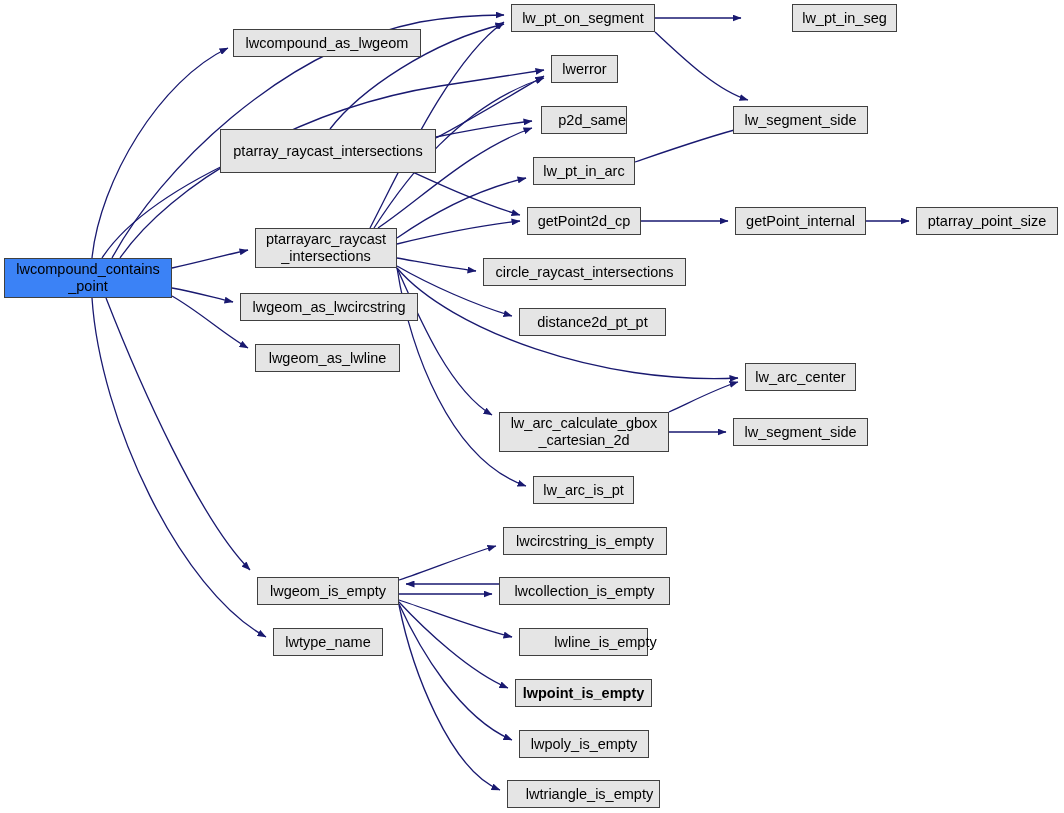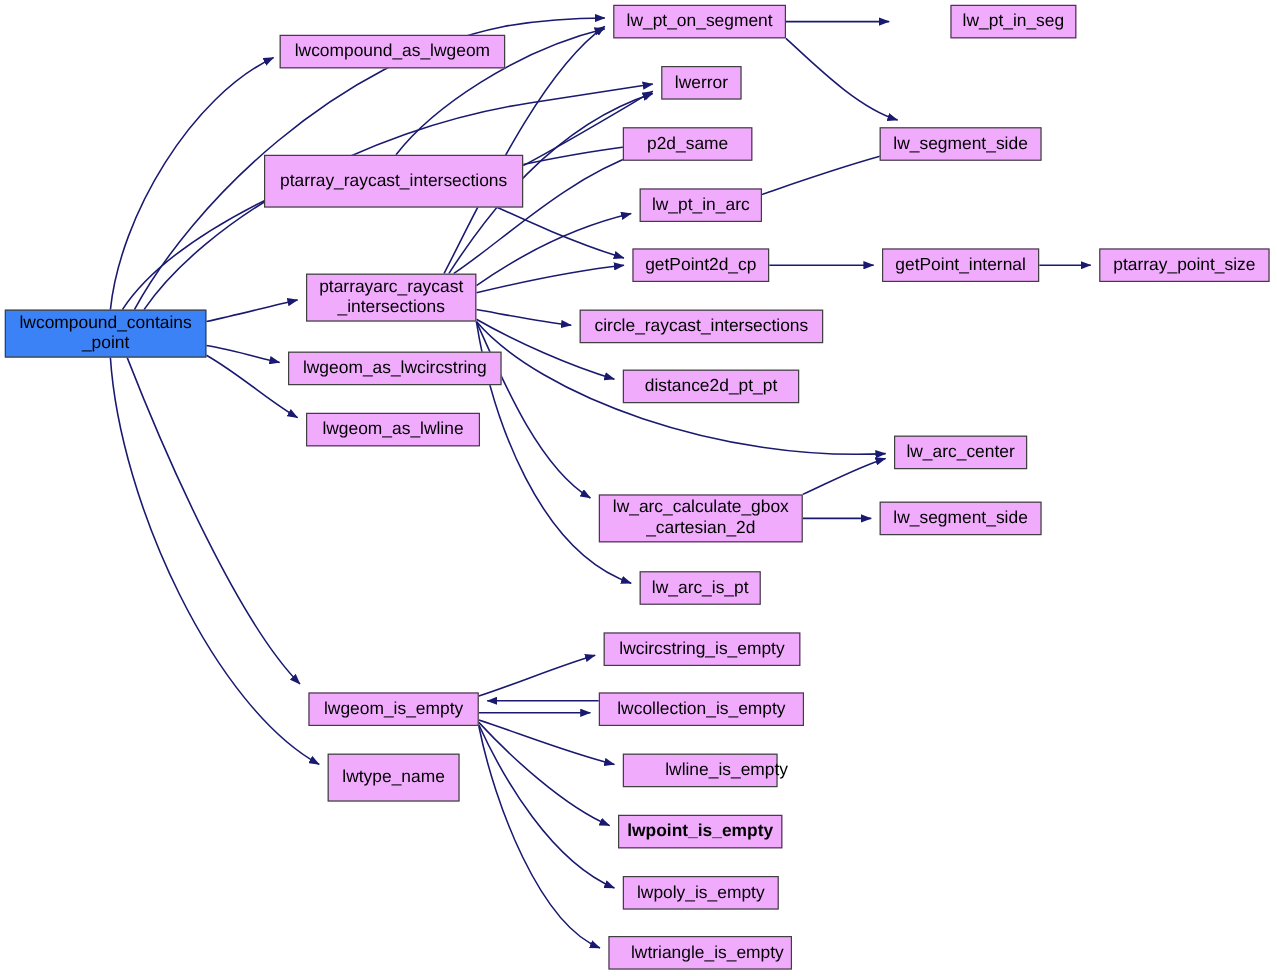--- a/index.html
+++ b/index.html
@@ -22,21 +22,21 @@
     left: 0;
     top: 0;
     width: 1064px;
     height: 813px;
     pointer-events: none;
   }
   .node {
     position: absolute;
     box-sizing: border-box;
     border: 1px solid #404040;
-    background: #f0abfc;
+    background: #e5e5e5;
     color: #000000;
     font-size: 14.5px;
     line-height: 1.15;
     display: flex;
     align-items: center;
     justify-content: center;
     text-align: center;
     white-space: pre;
     letter-spacing: 0px;
   }
@@ -101,24 +101,24 @@
   <div id="nodes-group">
       <div class="node highlight" style="left: 4px; top: 258px; width: 168px; height: 40px;"><span class="node-label">lwcompound_contains
 _point</span></div>
       <div class="node" style="left: 233px; top: 29px; width: 188px; height: 28px;"><span class="node-label">lwcompound_as_lwgeom</span></div>
       <div class="node" style="left: 220px; top: 129px; width: 216px; height: 44px;"><span class="node-label">ptarray_raycast_intersections</span></div>
       <div class="node" style="left: 255px; top: 228px; width: 142px; height: 40px;"><span class="node-label">ptarrayarc_raycast
 _intersections</span></div>
       <div class="node" style="left: 240px; top: 293px; width: 178px; height: 28px;"><span class="node-label">lwgeom_as_lwcircstring</span></div>
       <div class="node" style="left: 255px; top: 344px; width: 145px; height: 28px;"><span class="node-label">lwgeom_as_lwline</span></div>
       <div class="node" style="left: 257px; top: 577px; width: 142px; height: 28px;"><span class="node-label">lwgeom_is_empty</span></div>
-      <div class="node" style="left: 273px; top: 628px; width: 110px; height: 40px;"><span class="node-label">lwtype_name</span></div>
+      <div class="node" style="left: 273px; top: 628px; width: 110px; height: 28px;"><span class="node-label">lwtype_name</span></div>
       <div class="node" style="left: 511px; top: 4px; width: 144px; height: 28px;"><span class="node-label">lw_pt_on_segment</span></div>
       <div class="node" style="left: 551px; top: 55px; width: 67px; height: 28px;"><span class="node-label">lwerror</span></div>
-      <div class="node" style="left: 519px; top: 106px; width: 108px; height: 28px;"><span class="node-label">p2d_same</span></div>
+      <div class="node" style="left: 541px; top: 106px; width: 86px; height: 28px; justify-content: flex-end;"><span class="node-label">p2d_same</span></div>
       <div class="node" style="left: 533px; top: 157px; width: 102px; height: 28px;"><span class="node-label">lw_pt_in_arc</span></div>
       <div class="node" style="left: 527px; top: 207px; width: 114px; height: 28px;"><span class="node-label">getPoint2d_cp</span></div>
       <div class="node" style="left: 483px; top: 258px; width: 203px; height: 28px;"><span class="node-label">circle_raycast_intersections</span></div>
       <div class="node" style="left: 519px; top: 308px; width: 147px; height: 28px;"><span class="node-label">distance2d_pt_pt</span></div>
       <div class="node" style="left: 499px; top: 412px; width: 170px; height: 40px;"><span class="node-label">lw_arc_calculate_gbox
 _cartesian_2d</span></div>
       <div class="node" style="left: 533px; top: 476px; width: 101px; height: 28px;"><span class="node-label">lw_arc_is_pt</span></div>
       <div class="node" style="left: 748px; top: 4px; width: 105px; height: 28px; margin-left: 44px;"><span class="node-label">lw_pt_in_seg</span></div>
       <div class="node" style="left: 733px; top: 106px; width: 135px; height: 28px;"><span class="node-label">lw_segment_side</span></div>
       <div class="node" style="left: 735px; top: 207px; width: 131px; height: 28px;"><span class="node-label">getPoint_internal</span></div>

